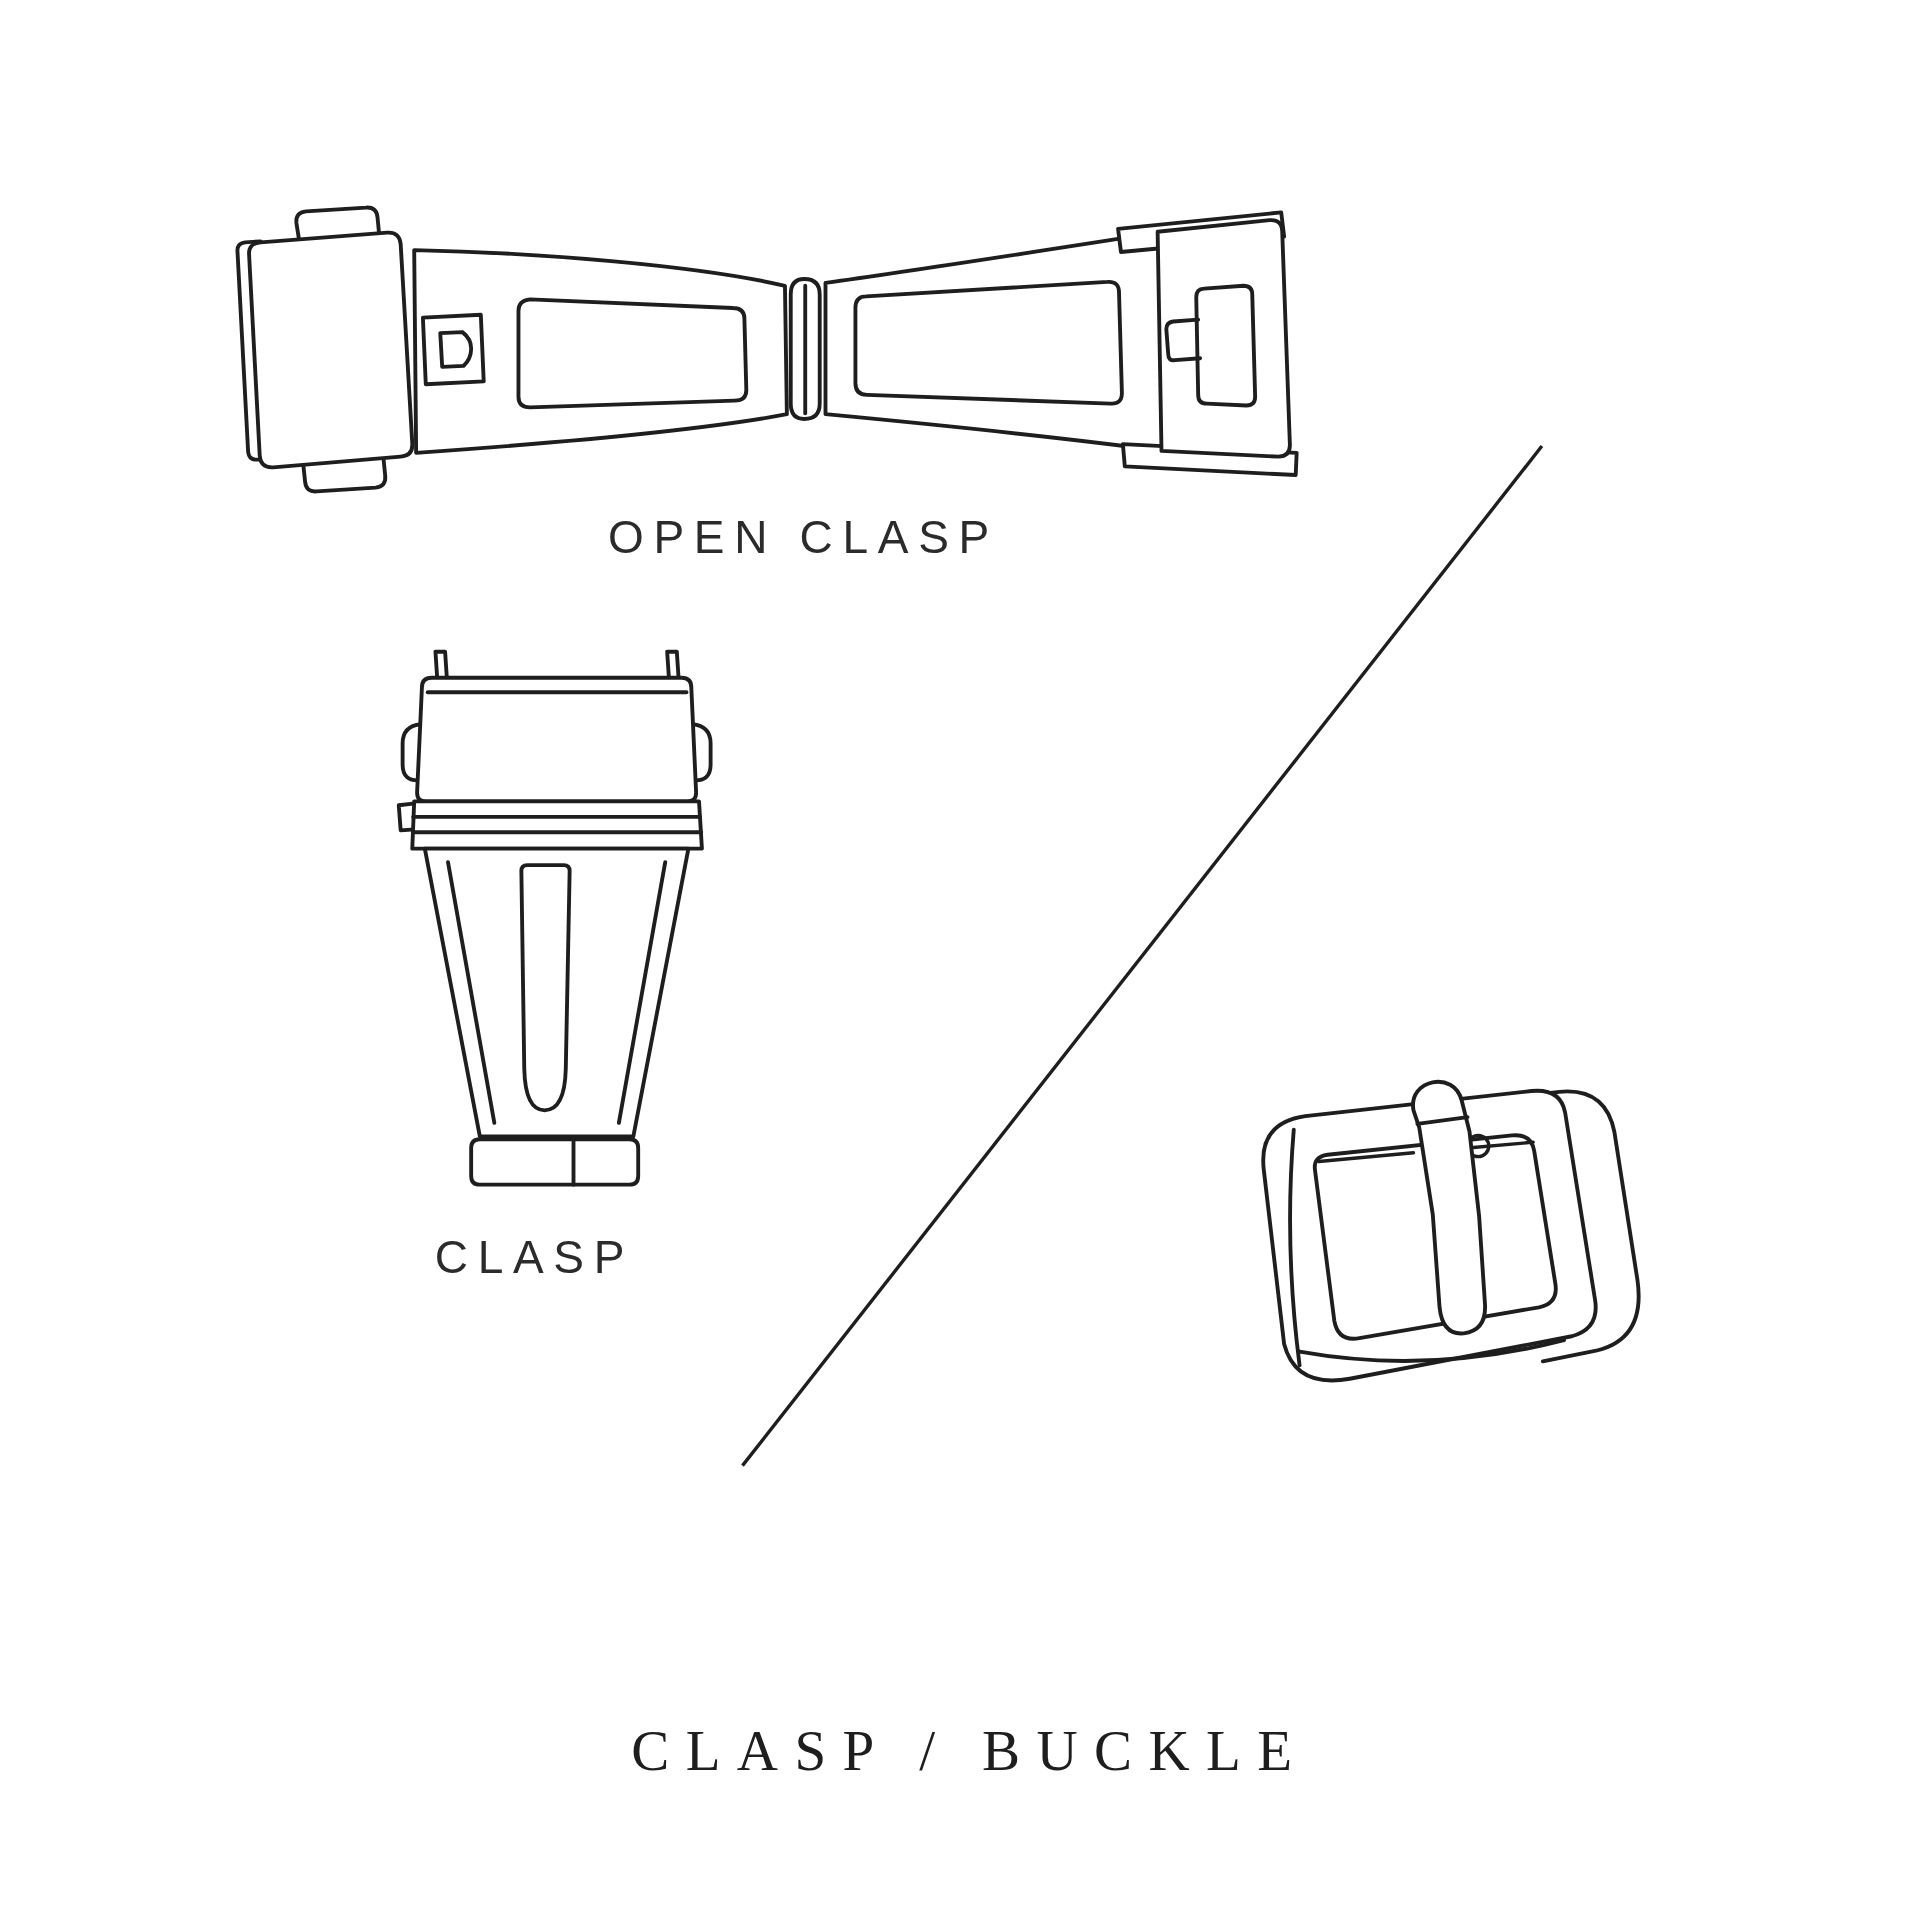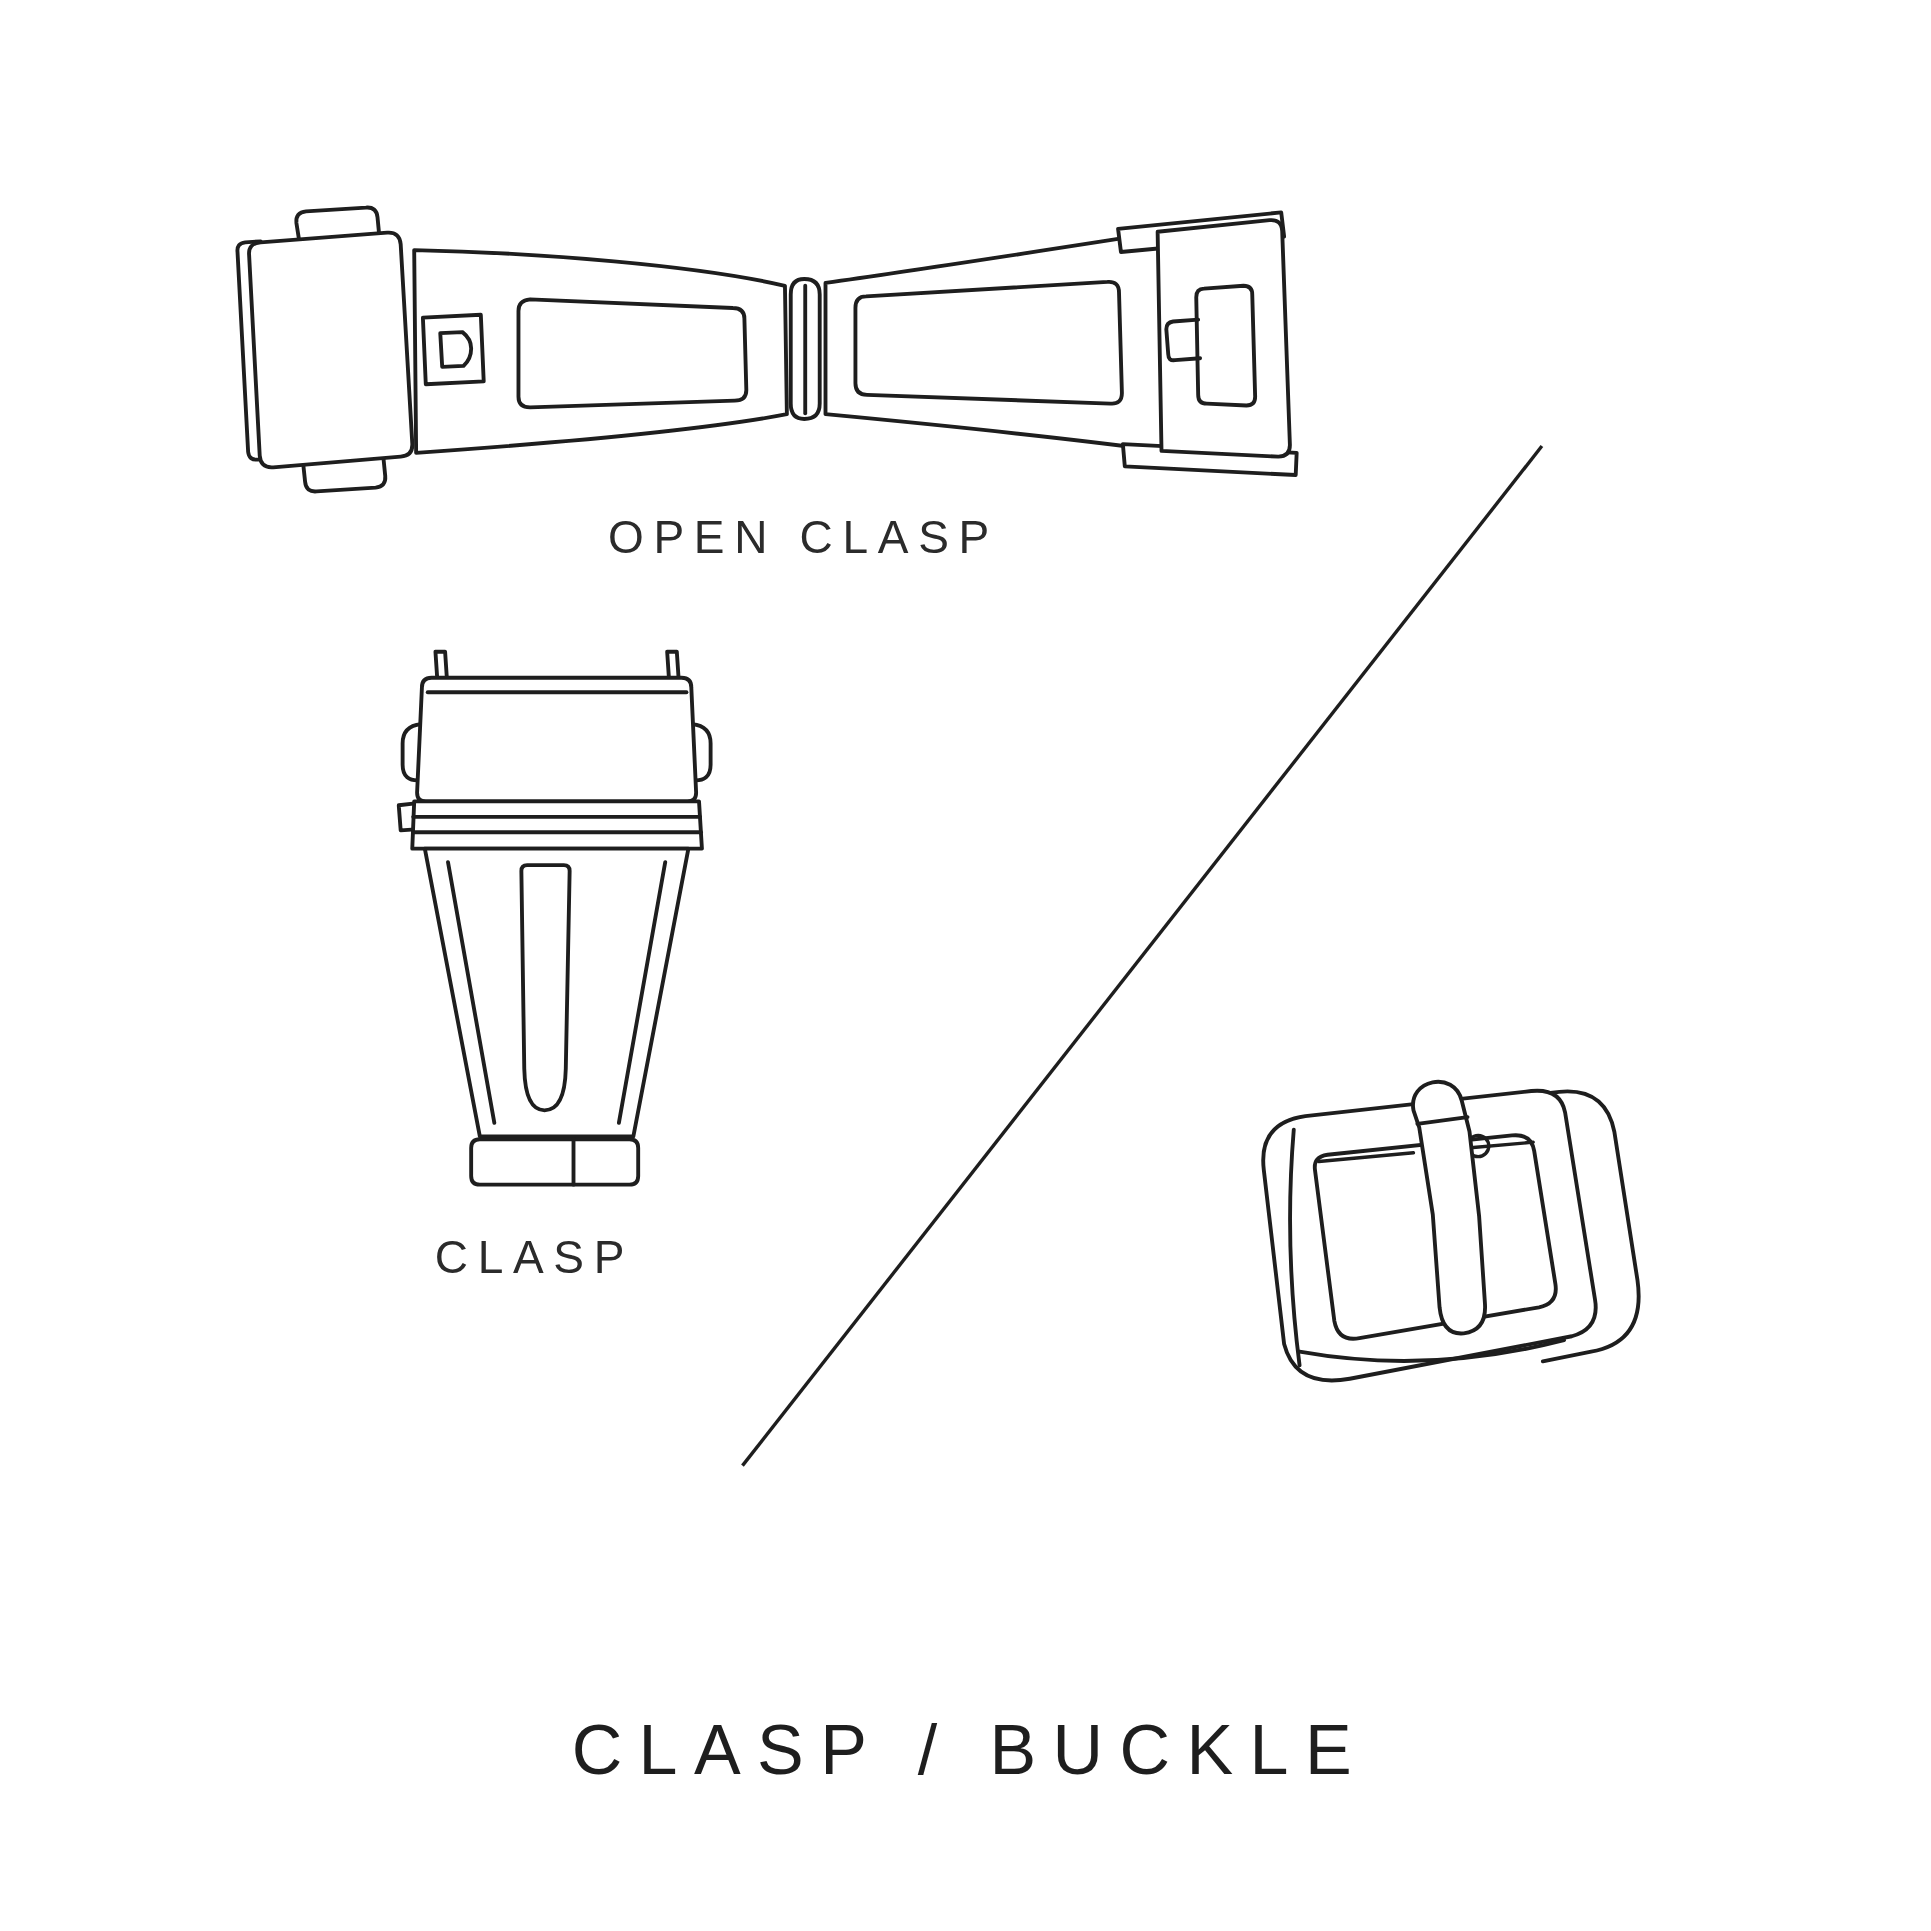--- a/index.html
+++ b/index.html
@@ -26,26 +26,27 @@
     font-size: 46px;
     letter-spacing: 9.7px;
     font-weight: 400;
     color: #2b2b2b;
     white-space: nowrap;
     text-indent: 4.8px;
   }
   .title {
     position: absolute;
     transform: translate(-50%, -50%);
-    font-size: 70px;
+    font-size: 57px;
     letter-spacing: 16.4px;
     font-weight: 400;
     color: #1e1e1e;
     white-space: nowrap;
     text-indent: 7.7px;
+    font-family: Liberation Serif, serif;
   }
 </style>
 </head>
 <body>
 
 <div class="canvas">
 
   <svg class="art" width="1931" height="1931" viewBox="0 0 2000 2000" xmlns="http://www.w3.org/2000/svg">
 
     <g fill="#ffffff" stroke-width="4" stroke-linejoin="round" stroke-linecap="round" stroke="#1e1e1e">

